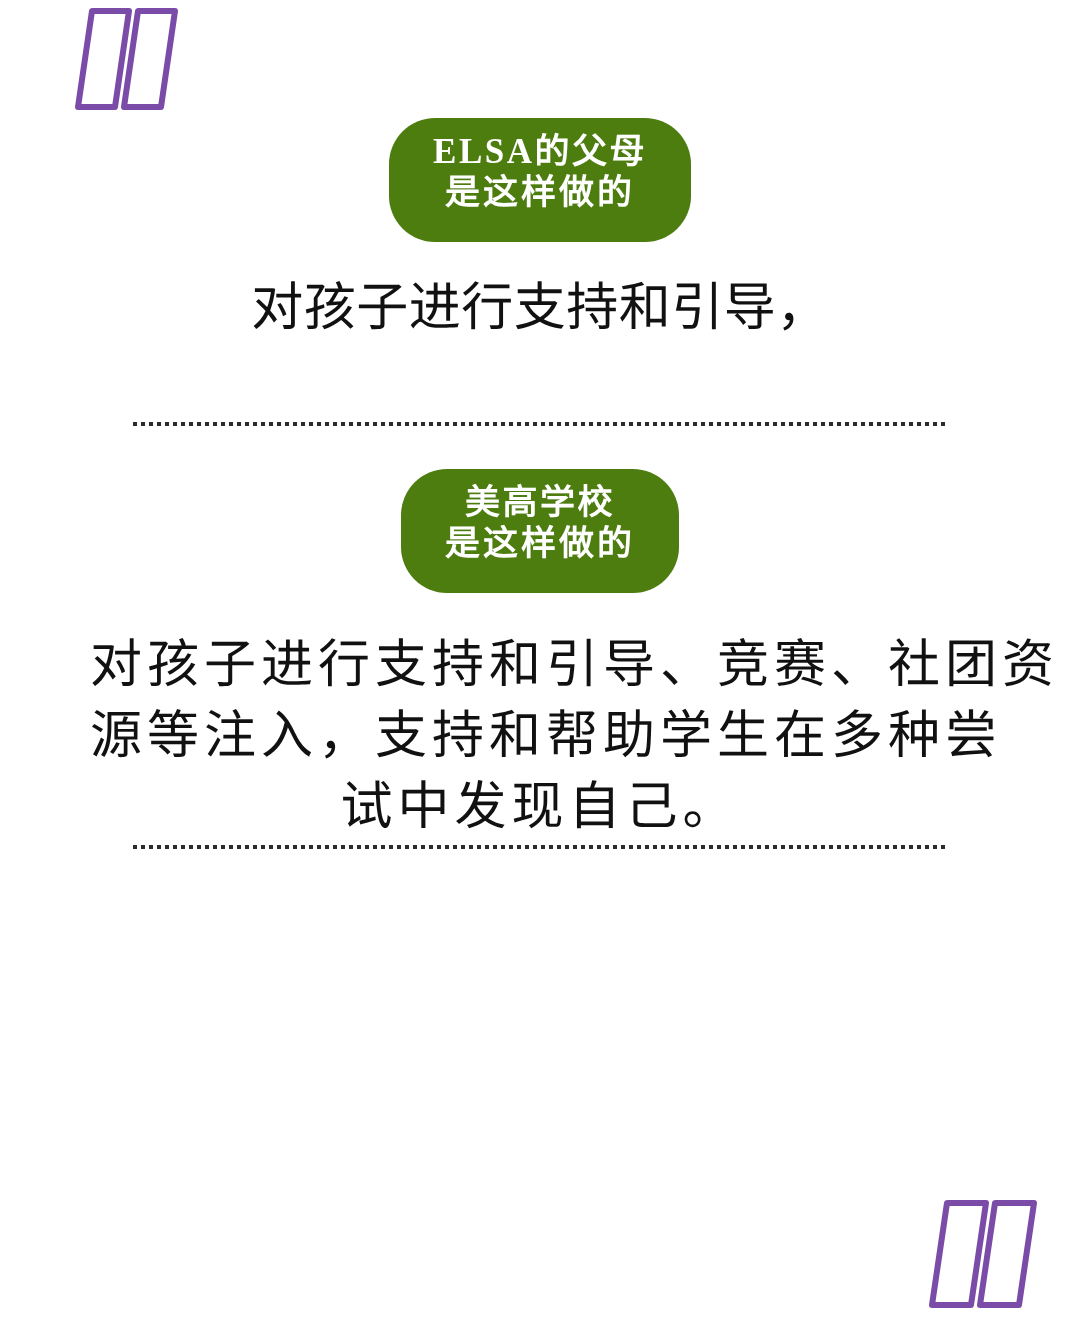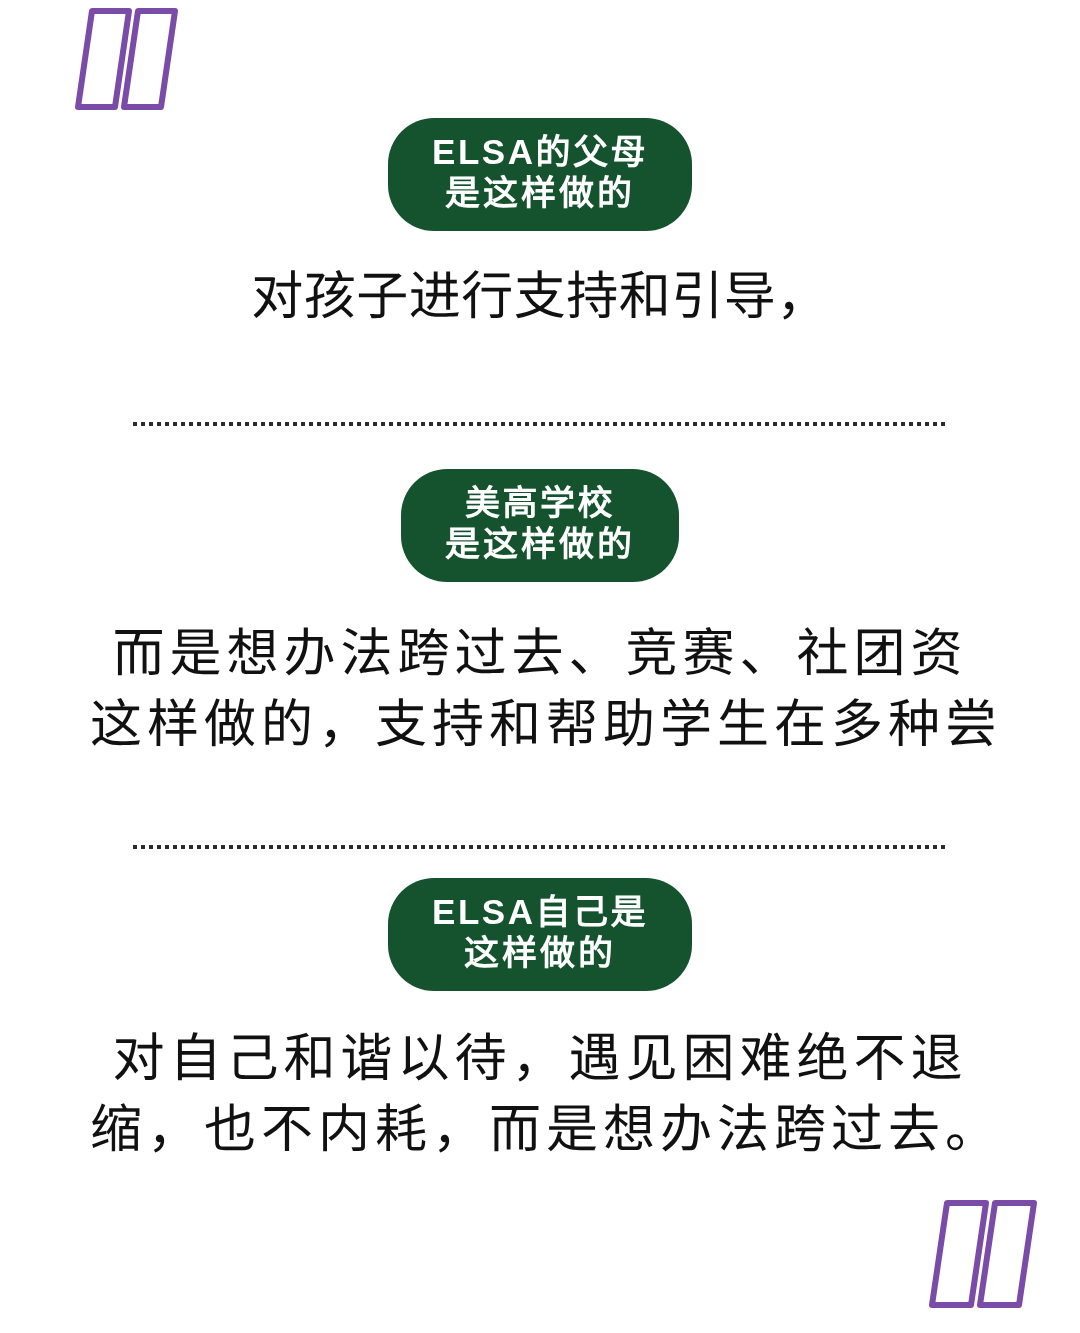--- a/index.html
+++ b/index.html
@@ -47,26 +47,27 @@
   
   .section {
     position: absolute;
     left: 0;
     width: 1080px;
     text-align: center;
   }
 
   .badge {
     display: inline-block;
-    background: #14532d;
+    background: #4d7c0f;
     color: #ffffff;
     border-radius: 46px;
-    padding: 14px 44px 18px 44px;
+    padding: 14px 44px 29px 44px;
     line-height: 1.16;
     box-sizing: border-box;
+    font-family: Liberation Serif, serif;
   }
   .badge-line {
     display: block;
     font-size: 35px;
     font-weight: bold;
     letter-spacing: 2.5px;
     white-space: nowrap;
   }
   .badge-line.line-2 {
     letter-spacing: 3px;
@@ -151,44 +152,29 @@
 
     <div class="badge-wrap">
       <div class="badge">
         <span class="badge-line line-1">美高学校</span>
         <span class="badge-line line-2">是这样做的</span>
       </div>
     </div>
 
     <div class="text-wrap">
       <div class="body-text wide">
-        <span class="body-line">而是想办法跨过去、竞赛、社团资</span>
-        <span class="body-line">这样做的，支持和帮助学生在多种尝</span>
+        <span class="body-line">对孩子进行支持和引导、竞赛、社团资</span>
+        <span class="body-line">源等注入，支持和帮助学生在多种尝</span>
+        <span class="body-line">试中发现自己。</span>
       </div>
     </div>
   </div>
 
   <div class="divider" id="divider-2"></div>
 
-  <div class="section" id="section-self">
-
-    <div class="badge-wrap">
-      <div class="badge">
-        <span class="badge-line line-1">ELSA自己是</span>
-        <span class="badge-line line-2">这样做的</span>
-      </div>
-    </div>
-
-    <div class="text-wrap">
-      <div class="body-text wide">
-        <span class="body-line">对自己和谐以待，遇见困难绝不退</span>
-        <span class="body-line">缩，也不内耗，而是想办法跨过去。</span>
-      </div>
-    </div>
-  </div>
 
   <div class="quote-mark quote-bottom-right">
     <svg viewBox="0 0 118 118" xmlns="http://www.w3.org/2000/svg" aria-hidden="true">
       <path d="M22 110 L37 8 L76 8 L61 110 Z" fill="none" stroke="#7B4BA8" stroke-width="6" stroke-linejoin="round"></path>
       <path d="M70 110 L85 8 L124 8 L109 110 Z" fill="none" stroke="#7B4BA8" stroke-width="6" stroke-linejoin="round"></path>
     </svg>
   </div>
 
 </div>
 

